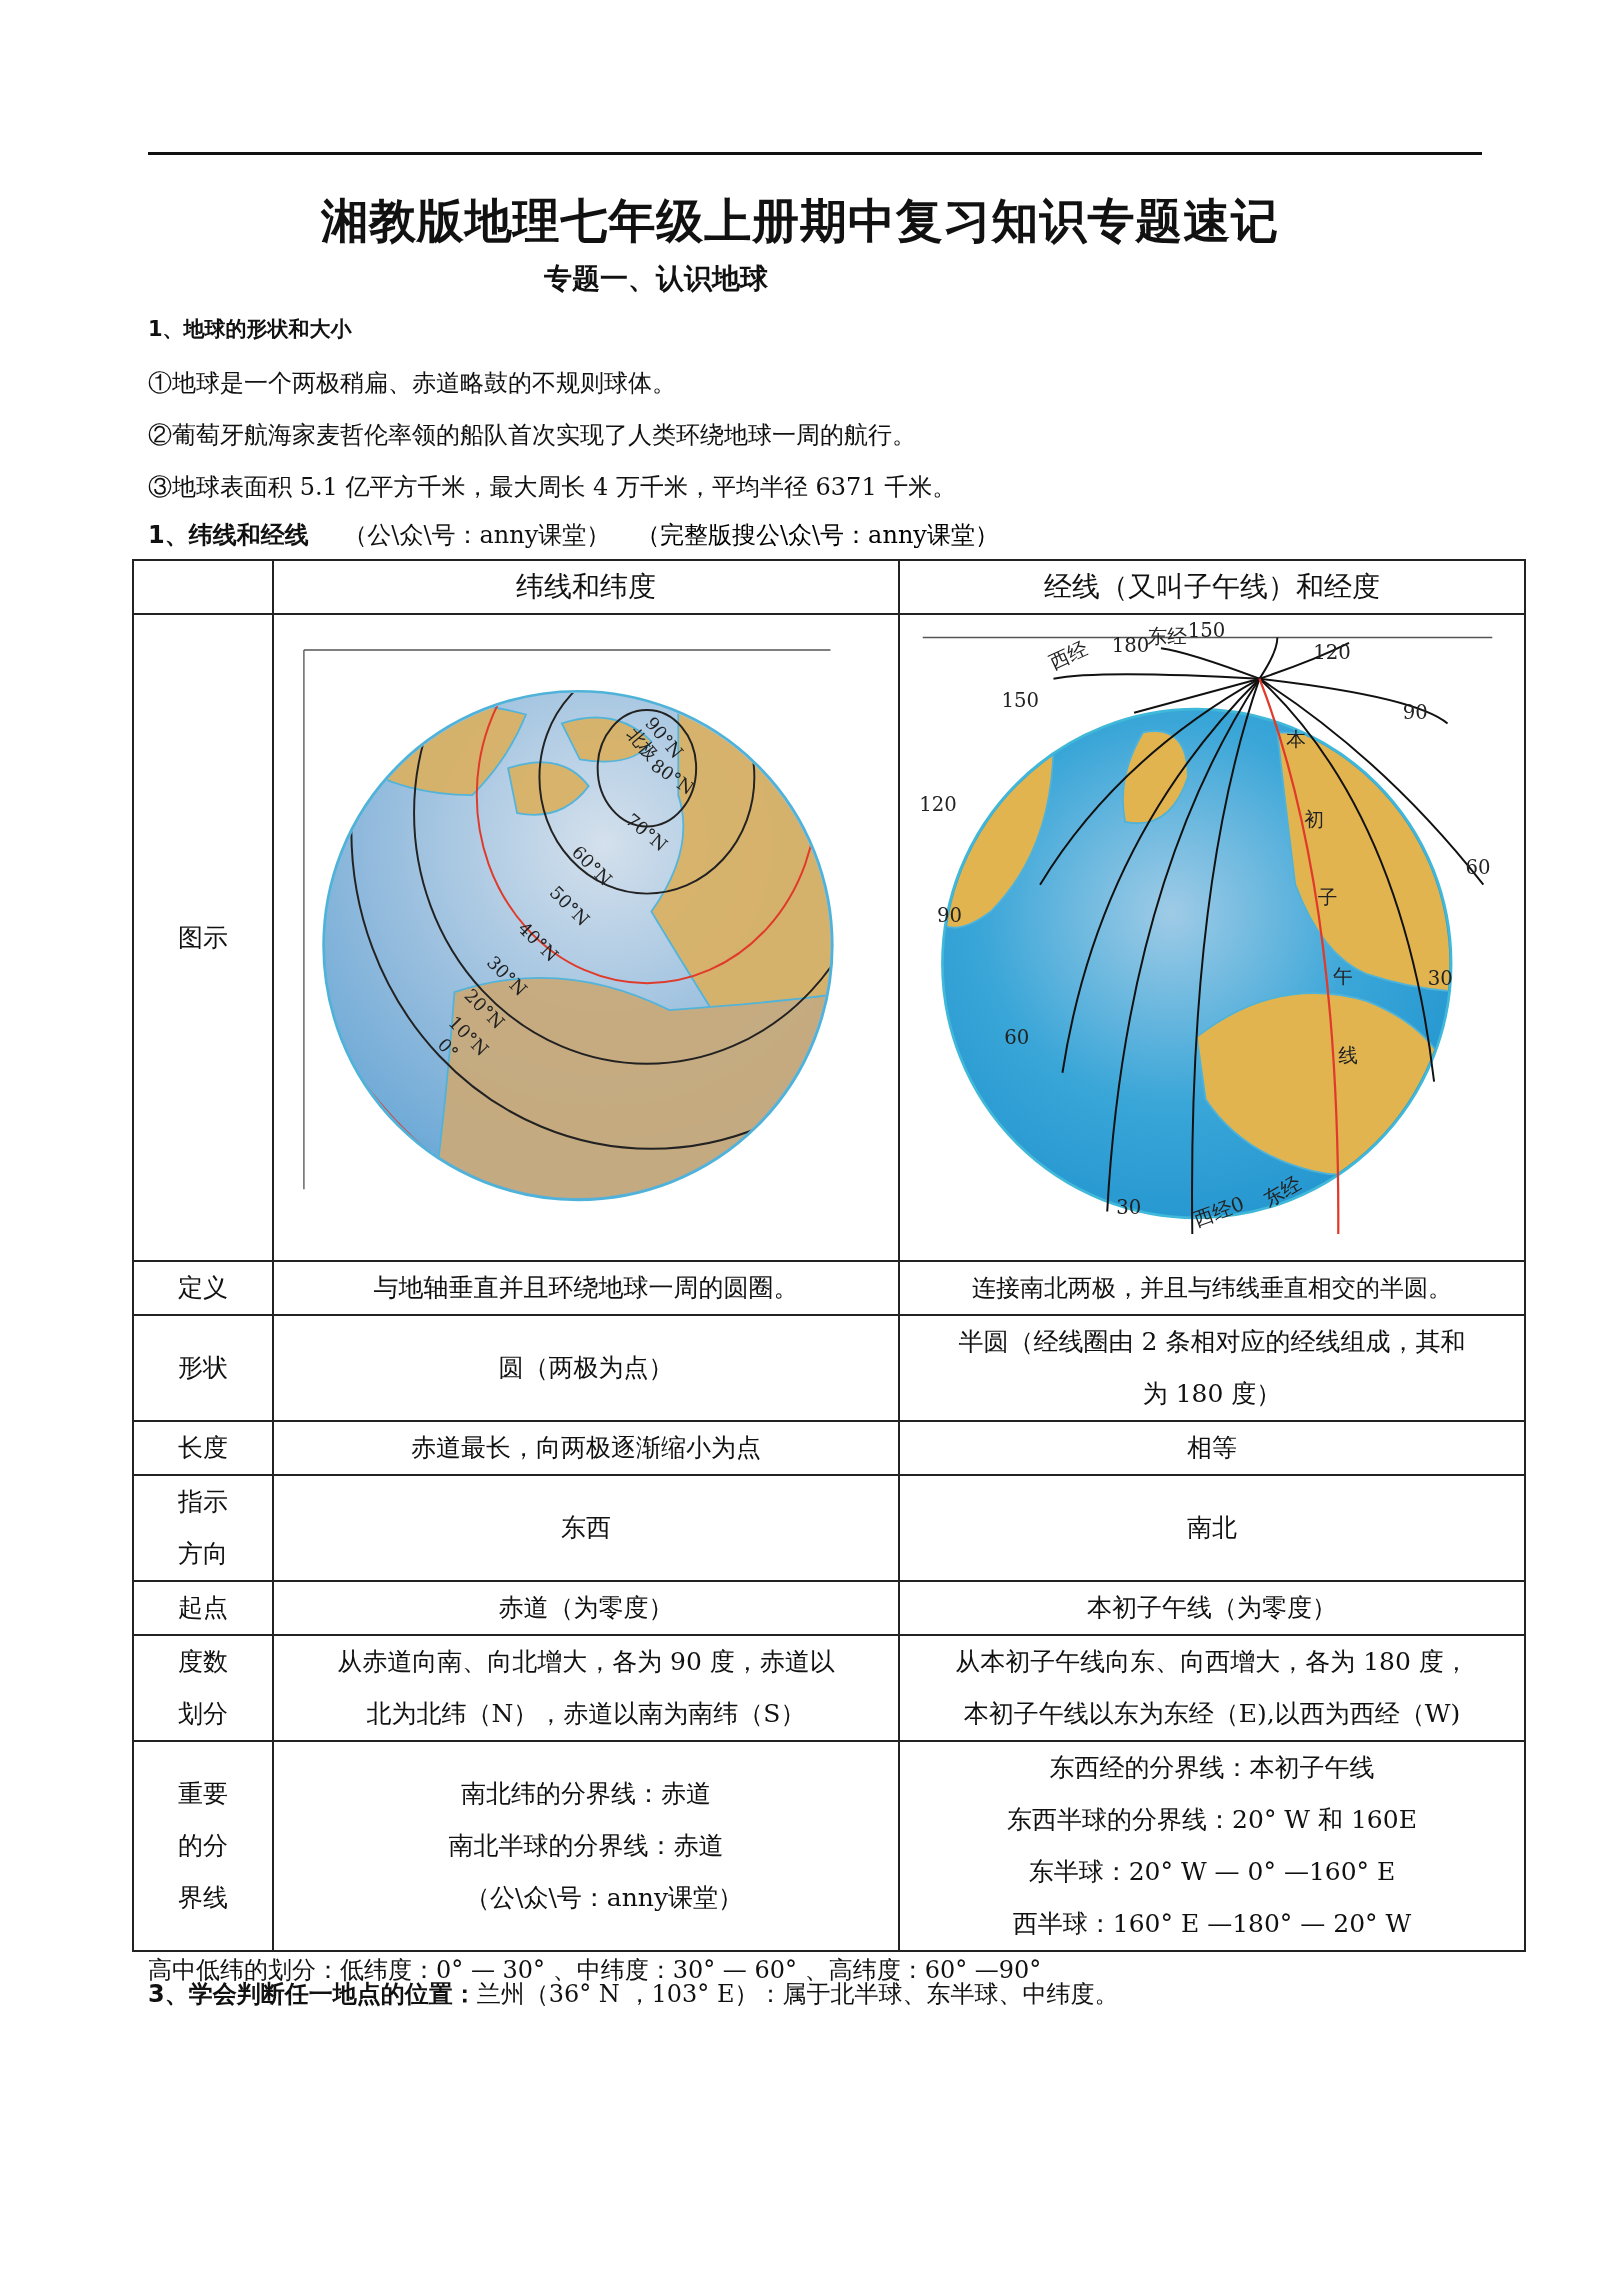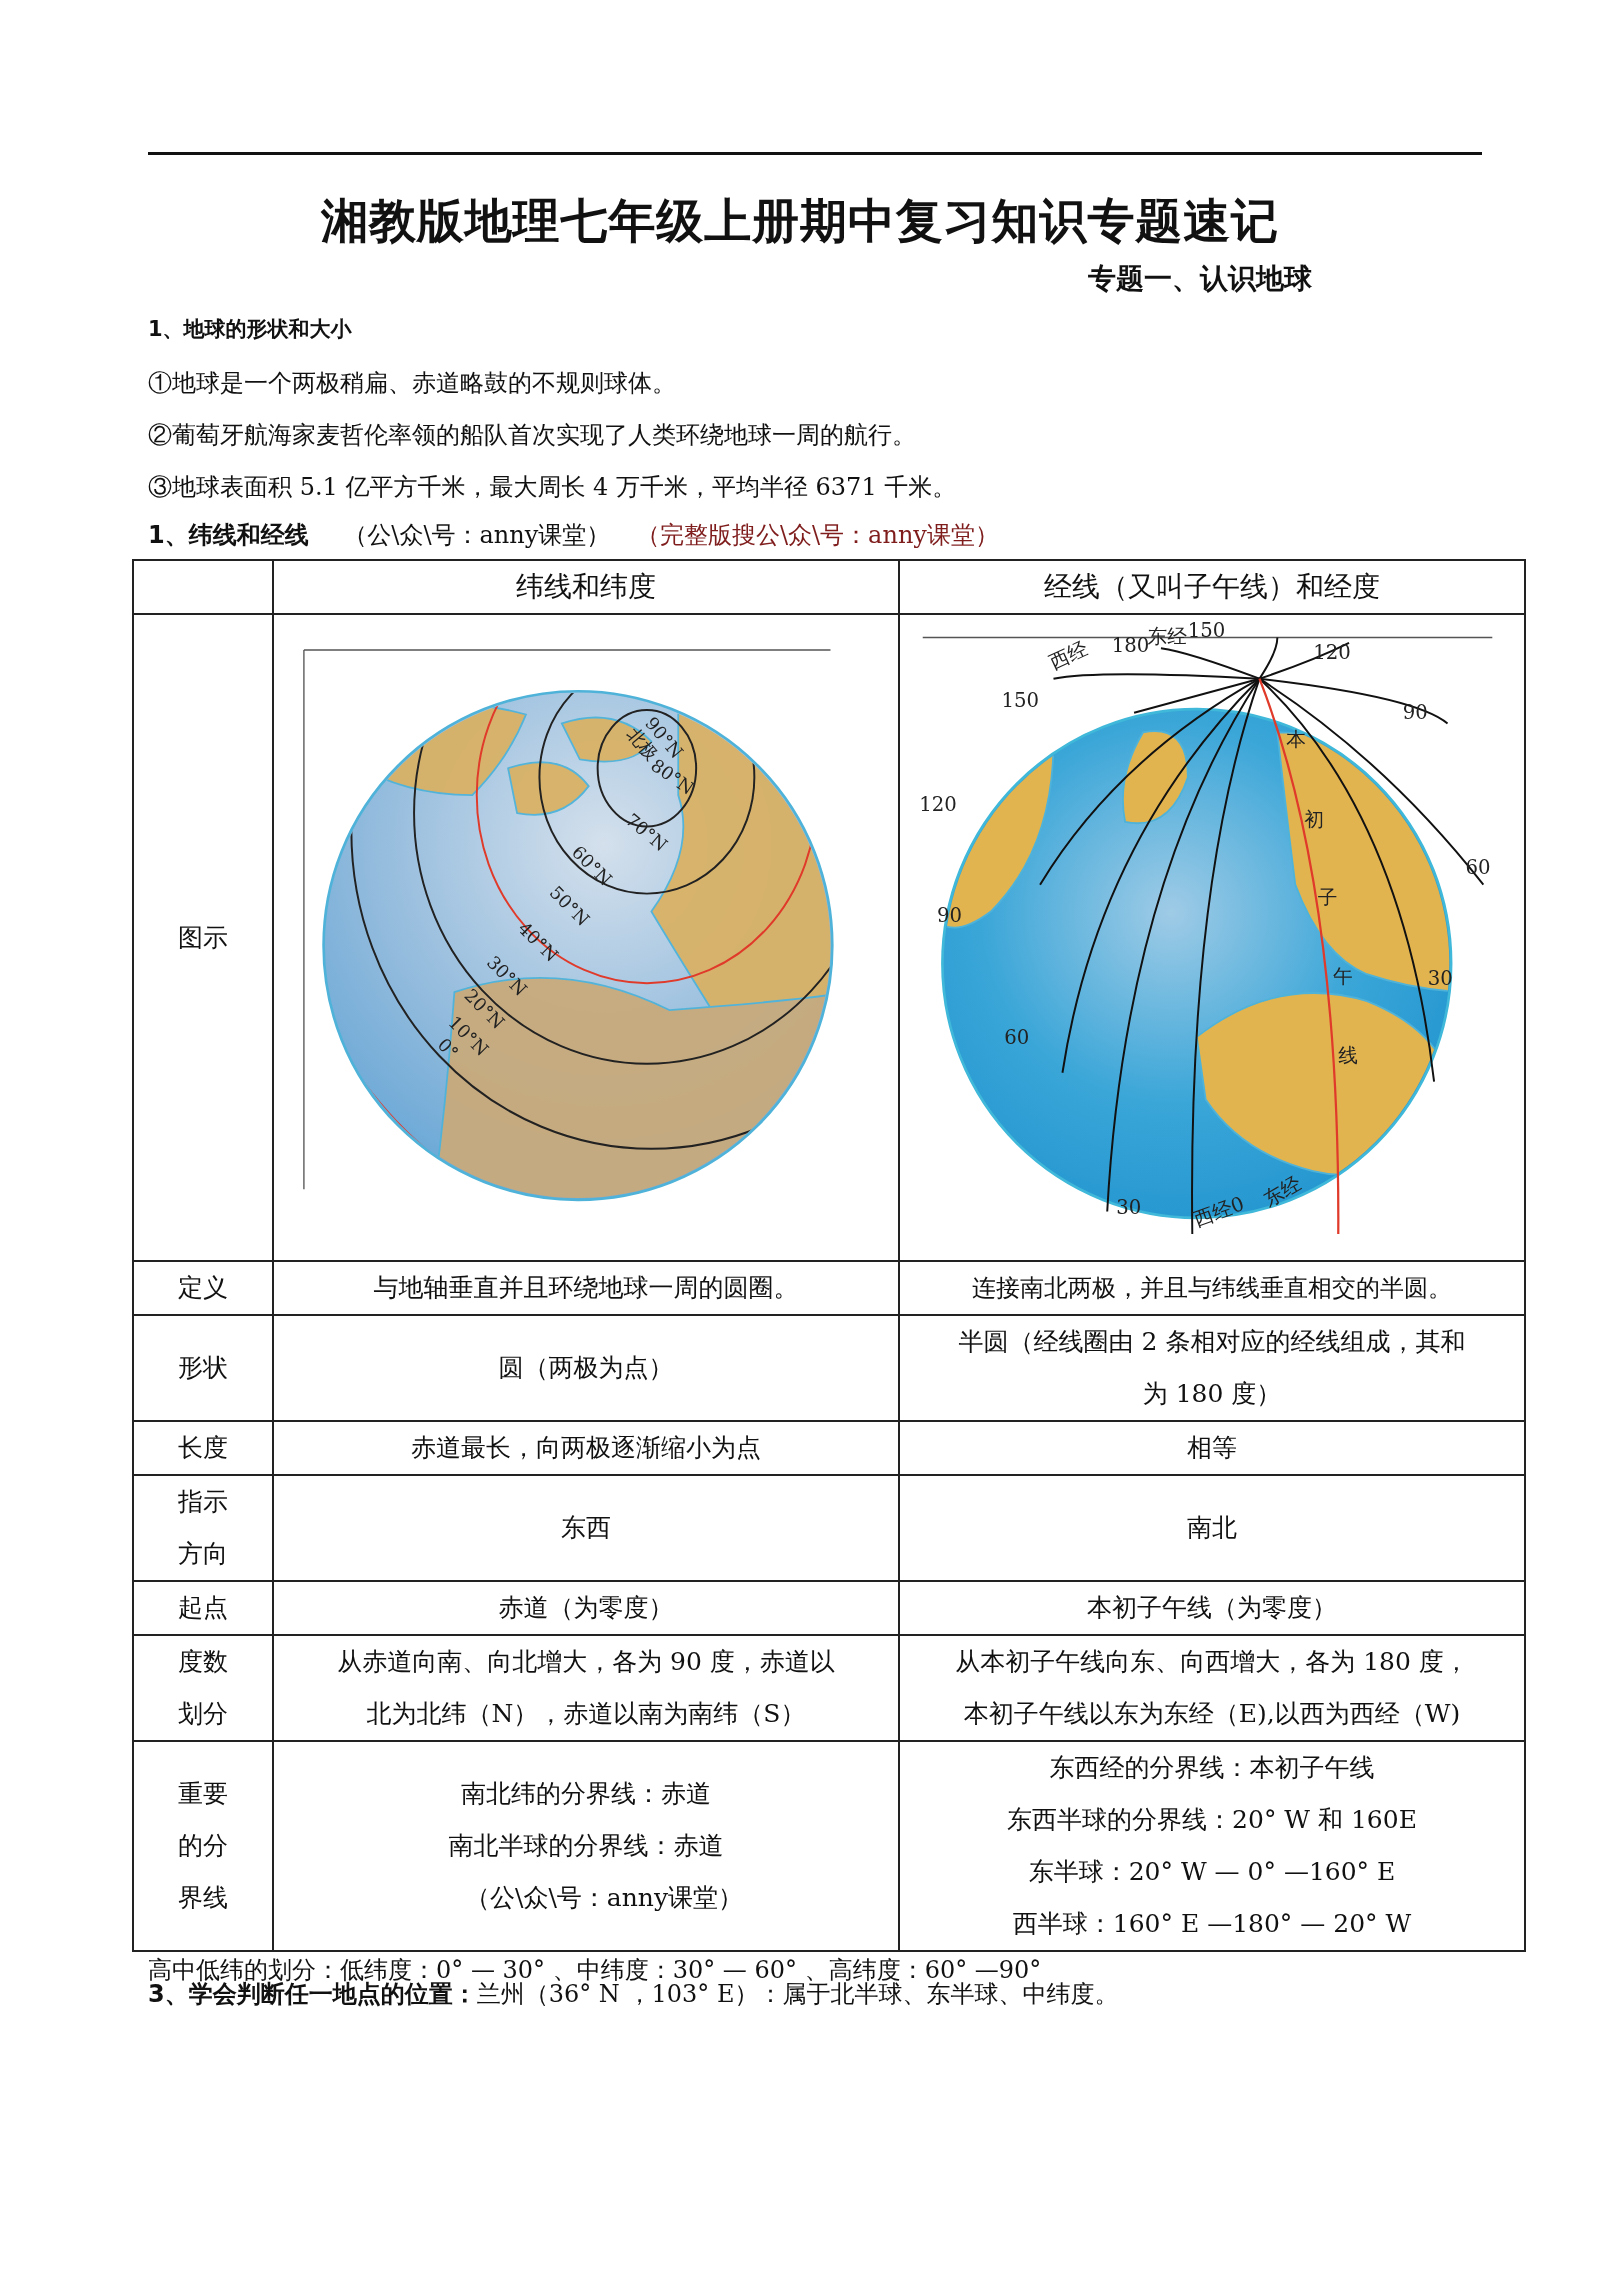--- a/index.html
+++ b/index.html
@@ -1,25 +1,25 @@
 <!DOCTYPE html>
 <html style="font-size:14.3px"><head>
 <meta charset="utf-8">
 <style>
   html, body { margin: 0; padding: 0; background: #ffffff; }
   body { width: 1620px; height: 2293px; position: relative; overflow: hidden;
          font-family: "DejaVu Serif", "Liberation Serif", serif; color: #111; }
   .rule { position: absolute; left: 148px; top: 152px; width: 1334px; height: 2.7px; background: #111; }
   .title { position: absolute; left: 0; width: 1600px; top: 190px; text-align: center;
            font-family: "DejaVu Sans", "Liberation Sans", sans-serif; font-weight: bold; font-size: 47px; letter-spacing: 0.9px; }
-  .subtitle { position: absolute; left: 0; width: 1312px; top: 260px; text-align: right;
+  .subtitle { position: absolute; left: 0; width: 1312px; top: 260px; text-align: center;
            font-family: "DejaVu Sans", "Liberation Sans", sans-serif; font-weight: bold; font-size: 28px; }
   .line { position: absolute; left: 148px; font-size: 24px; white-space: nowrap; }
   .bold { font-family: "DejaVu Sans", "Liberation Sans", sans-serif; font-weight: bold; }
-  .red { color: #7f1d1d; }
+  .red { color: #000000; }
   table.main { position: absolute; left: 132px; top: 559px; width: 1300px; border-collapse: collapse; table-layout: fixed; }
   table.main td { border: 2.2px solid #222; text-align: center; vertical-align: middle;
                   font-size: 25px; line-height: 52px; padding: 0 19px; }
   td.lab { width: 100px; }
   td.c2, td.c3 { width: 586px; }
   .globe-wrap { position: relative; height: 643px; }
   .multi { line-height: 52px; }
 </style>
 </head>
 <body>

